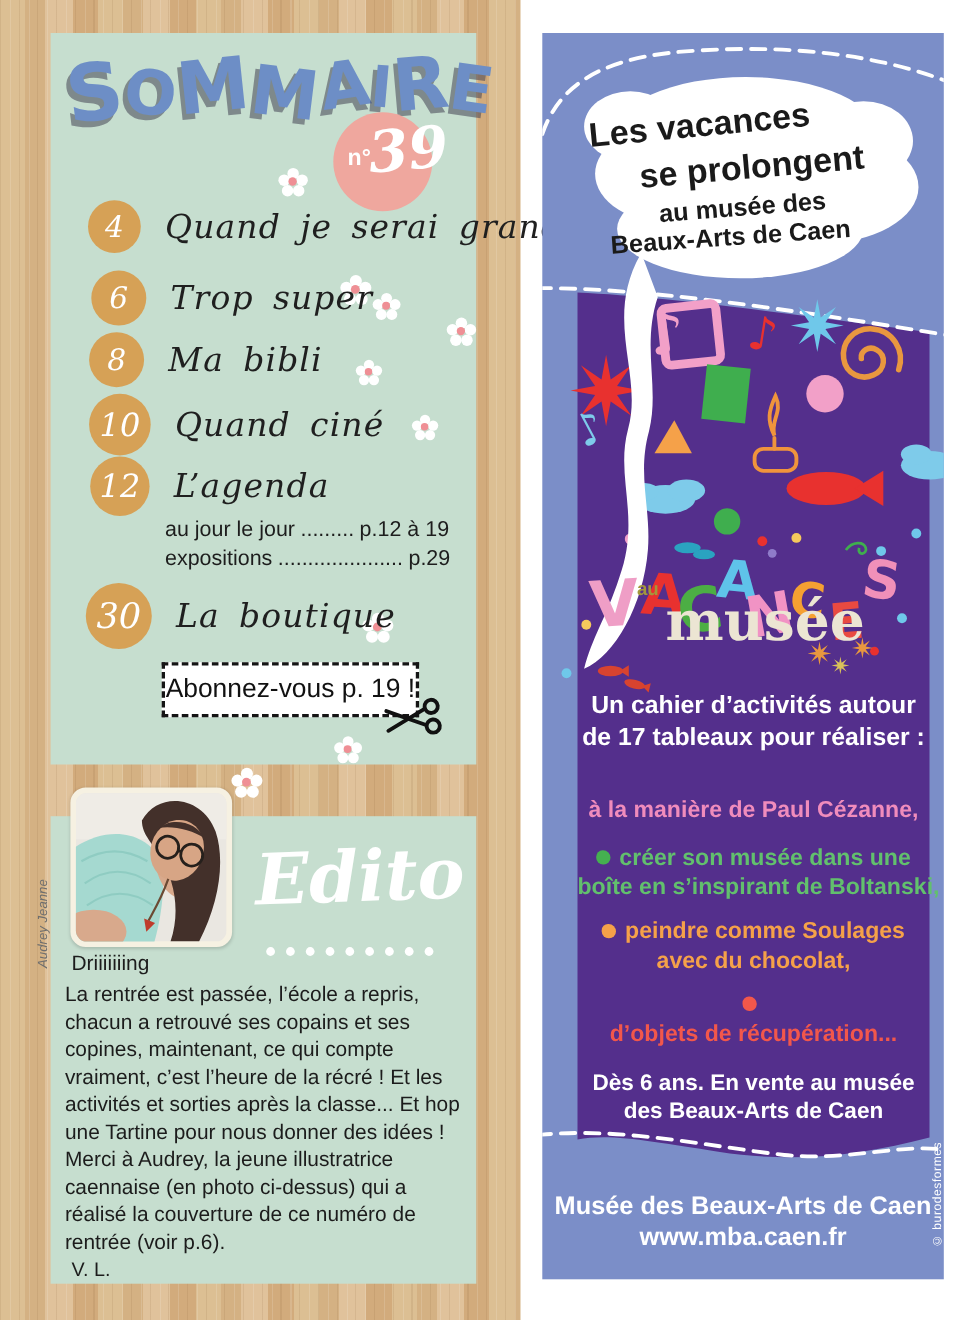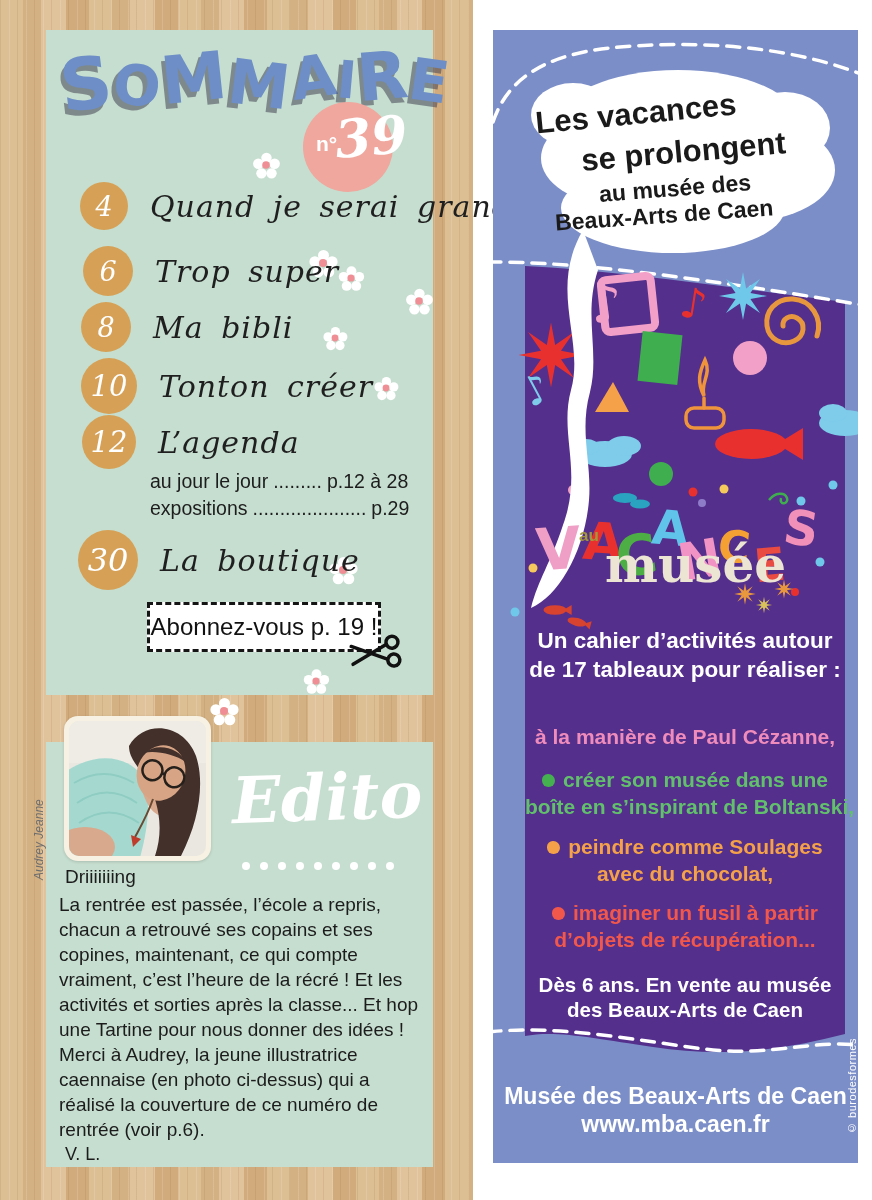--- a/index.html
+++ b/index.html
@@ -155,28 +155,28 @@
     <div class="toc-row r2">
       <span class="pg" style="background-color: rgb(214, 161, 86);">6</span>
       <span class="lbl">Trop super</span>
     </div>
     <div class="toc-row r3">
       <span class="pg" style="background-color: rgb(214, 161, 86);">8</span>
       <span class="lbl">Ma bibli</span>
     </div>
     <div class="toc-row r4">
       <span class="pg" style="background-color: rgb(214, 161, 86);">10</span>
-      <span class="lbl">Tonton créer</span>
+      <span class="lbl">Quand ciné</span>
     </div>
     <div class="toc-row r5">
       <span class="pg" style="background-color: rgb(214, 161, 86);">12</span>
       <span class="lbl">L’agenda</span>
     </div>
     <div class="sub s1">
-      <span>au jour le jour</span><span>.........</span><span>p.12 à 28</span>
+      <span>au jour le jour</span><span>.........</span><span>p.12 à 19</span>
     </div>
     <div class="sub s2">
       <span>expositions</span><span>.....................</span><span>p.29</span>
     </div>
     <div class="toc-row r6">
       <span class="pg" style="background-color: rgb(214, 161, 86);">30</span>
       <span class="lbl">La boutique</span>
     </div>
 
     <div class="subscribe">Abonnez-vous p. 19 !</div>
@@ -314,21 +314,21 @@
     <span class="vac-musee">musée</span>
 
     <div class="ctr intro1">Un cahier d’activités autour</div>
     <div class="ctr intro2">de 17 tableaux pour réaliser :</div>
 
     <div class="bullet-line b1b"><span style="color: rgb(240, 140, 188);">à la manière de Paul Cézanne,</span></div>
     <div class="bullet-line b2a"><span class="blob" style="background-color: rgb(69, 176, 80);"></span><span style="color: rgb(98, 192, 109);">créer son musée dans une</span></div>
     <div class="bullet-line b2b"><span style="color: rgb(98, 192, 109);">boîte en s’inspirant de Boltanski,</span></div>
     <div class="bullet-line b3b"><span style="color: rgb(245, 161, 73);">avec du chocolat,</span></div>
     <div class="bullet-line b3a"><span class="blob" style="background-color: rgb(245, 161, 73);"></span><span style="color: rgb(245, 161, 73);">peindre comme Soulages</span></div>
-    <div class="bullet-line b4a"><span class="blob" style="background-color: rgb(242, 87, 75);"></span><span style="color: rgb(242, 87, 75);">imaginer un fusil à partir</span></div>
+    <div class="bullet-line b4a"><span class="blob" style="background-color: rgb(242, 87, 75);"></span></div>
     <div class="bullet-line b4b"><span style="color: rgb(242, 87, 75);">d’objets de récupération...</span></div>
 
     <div class="ctr avail1">Dès 6 ans. En vente au musée</div>
     <div class="ctr avail2">des Beaux-Arts de Caen</div>
 
     <div class="ctr foot foot1">Musée des Beaux-Arts de Caen</div>
     <div class="ctr foot foot2">www.mba.caen.fr</div>
 
     <div class="ad-credit">© burodesformes</div>
   </section>

